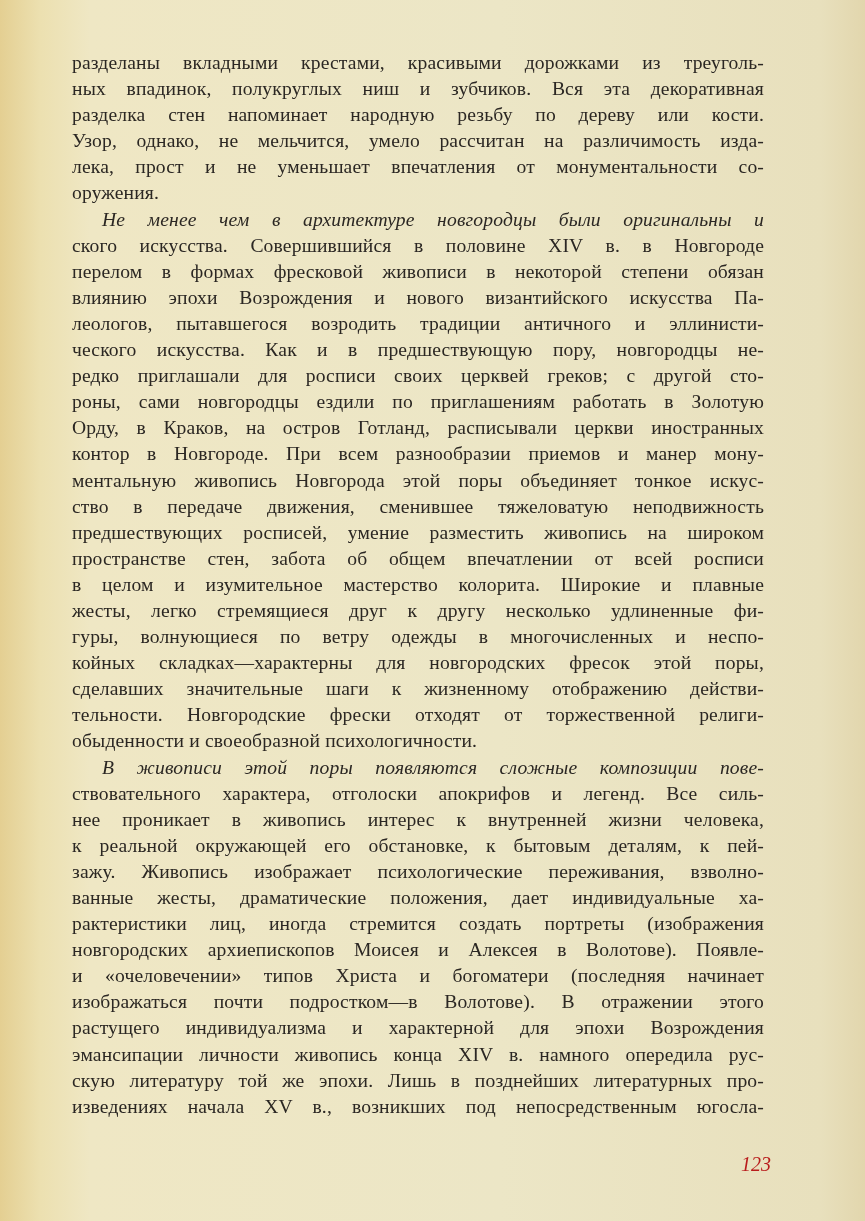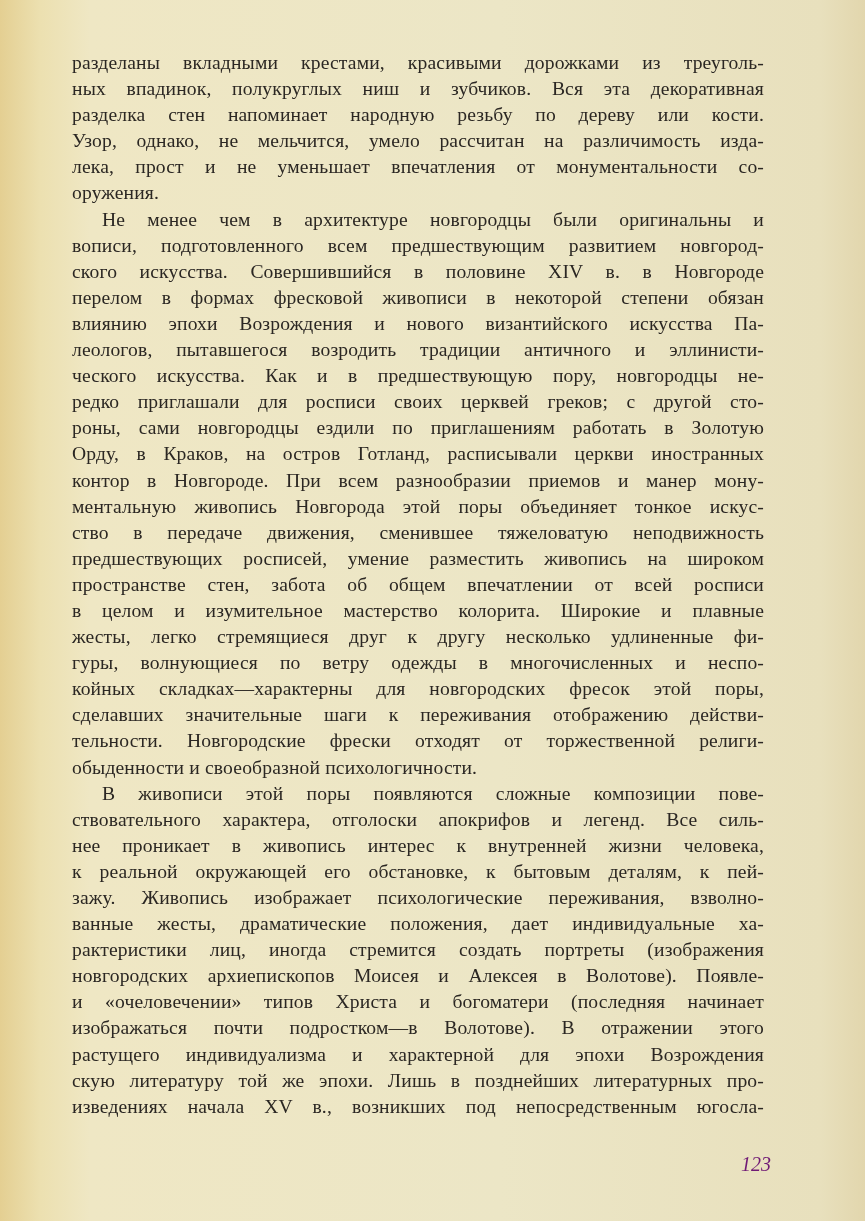--- a/index.html
+++ b/index.html
@@ -12,66 +12,66 @@
     position:absolute; left:72px; top:50px; width:692px;
     font-family: "Liberation Serif", serif;
     font-size:19.6px;
     line-height:26.1px;
     color:#2b2723;
     text-align:justify;
     letter-spacing:0.15px;
   }
   .line { display:block; text-align:justify; text-align-last:justify; white-space:nowrap; height:26.1px; overflow:visible; }
   .line.last { text-align-last:left; }
-  .line.indent { padding-left:30px; }
+  .line.indent { padding-left:30px;font-style:italic; }
   .pagenum {
     position:absolute; left:741px; top:1153px;
     font-family:"Liberation Serif", serif; font-style:italic;
-    font-size:20px; color:#701a75;
+    font-size:20px; color:#b91c1c;
   }
 </style>
 </head>
 <body>
 
 <div class="page" id="body-text">
     <span class="line">разделаны вкладными крестами, красивыми дорожками из треуголь-</span>
     <span class="line">ных впадинок, полукруглых ниш и зубчиков. Вся эта декоративная</span>
     <span class="line">разделка стен напоминает народную резьбу по дереву или кости.</span>
     <span class="line">Узор, однако, не мельчится, умело рассчитан на различимость изда-</span>
     <span class="line">лека, прост и не уменьшает впечатления от монументальности со-</span>
     <span class="line last">оружения.</span>
     <span class="line indent">Не менее чем в архитектуре новгородцы были оригинальны и</span>
-    <span class="line">вописи, подготовленного всем предшествующим развитием новгород-</span>
     <span class="line">ского искусства. Совершившийся в половине XIV в. в Новгороде</span>
     <span class="line">перелом в формах фресковой живописи в некоторой степени обязан</span>
     <span class="line">влиянию эпохи Возрождения и нового византийского искусства Па-</span>
     <span class="line">леологов, пытавшегося возродить традиции античного и эллинисти-</span>
     <span class="line">ческого искусства. Как и в предшествующую пору, новгородцы не-</span>
     <span class="line">редко приглашали для росписи своих церквей греков; с другой сто-</span>
     <span class="line">роны, сами новгородцы ездили по приглашениям работать в Золотую</span>
     <span class="line">Орду, в Краков, на остров Готланд, расписывали церкви иностранных</span>
     <span class="line">контор в Новгороде. При всем разнообразии приемов и манер мону-</span>
     <span class="line">ментальную живопись Новгорода этой поры объединяет тонкое искус-</span>
     <span class="line">ство в передаче движения, сменившее тяжеловатую неподвижность</span>
     <span class="line">предшествующих росписей, умение разместить живопись на широком</span>
     <span class="line">пространстве стен, забота об общем впечатлении от всей росписи</span>
     <span class="line">в целом и изумительное мастерство колорита. Широкие и плавные</span>
     <span class="line">жесты, легко стремящиеся друг к другу несколько удлиненные фи-</span>
     <span class="line">гуры, волнующиеся по ветру одежды в многочисленных и неспо-</span>
     <span class="line">койных складках—характерны для новгородских фресок этой поры,</span>
-    <span class="line">сделавших значительные шаги к переживания отображению действи-</span>
+    <span class="line">сделавших значительные шаги к жизненному отображению действи-</span>
     <span class="line">тельности. Новгородские фрески отходят от торжественной религи-</span>
     <span class="line last">обыденности и своеобразной психологичности.</span>
     <span class="line indent">В живописи этой поры появляются сложные композиции пове-</span>
     <span class="line">ствовательного характера, отголоски апокрифов и легенд. Все силь-</span>
     <span class="line">нее проникает в живопись интерес к внутренней жизни человека,</span>
     <span class="line">к реальной окружающей его обстановке, к бытовым деталям, к пей-</span>
     <span class="line">зажу. Живопись изображает психологические переживания, взволно-</span>
     <span class="line">ванные жесты, драматические положения, дает индивидуальные ха-</span>
     <span class="line">рактеристики лиц, иногда стремится создать портреты (изображения</span>
     <span class="line">новгородских архиепископов Моисея и Алексея в Волотове). Появле-</span>
     <span class="line">и «очеловечении» типов Христа и богоматери (последняя начинает</span>
     <span class="line">изображаться почти подростком—в Волотове). В отражении этого</span>
     <span class="line">растущего индивидуализма и характерной для эпохи Возрождения</span>
+    <span class="line">эмансипации личности живопись конца XIV в. намного опередила рус-</span>
     <span class="line">скую литературу той же эпохи. Лишь в позднейших литературных про-</span>
     <span class="line">изведениях начала XV в., возникших под непосредственным югосла-</span>
   </div>
 <div class="pagenum">123</div>
 
 </body></html>

